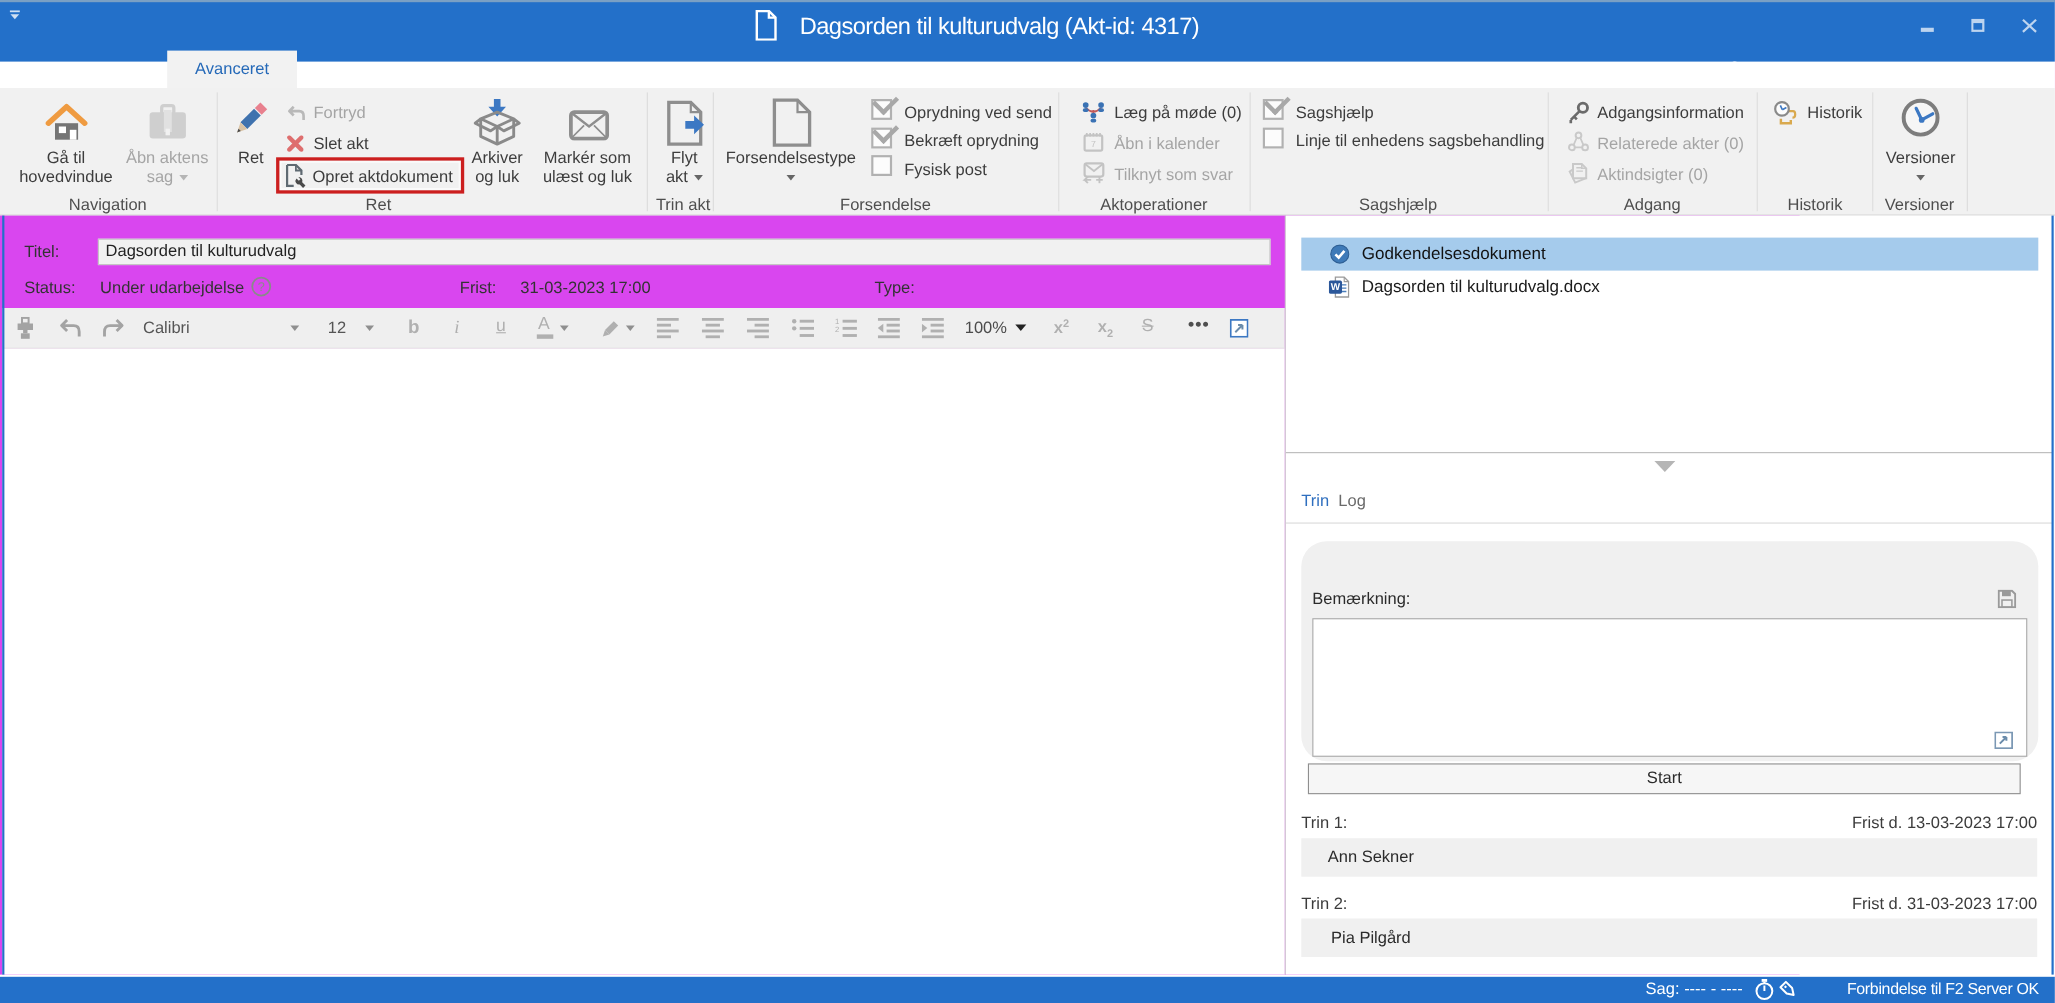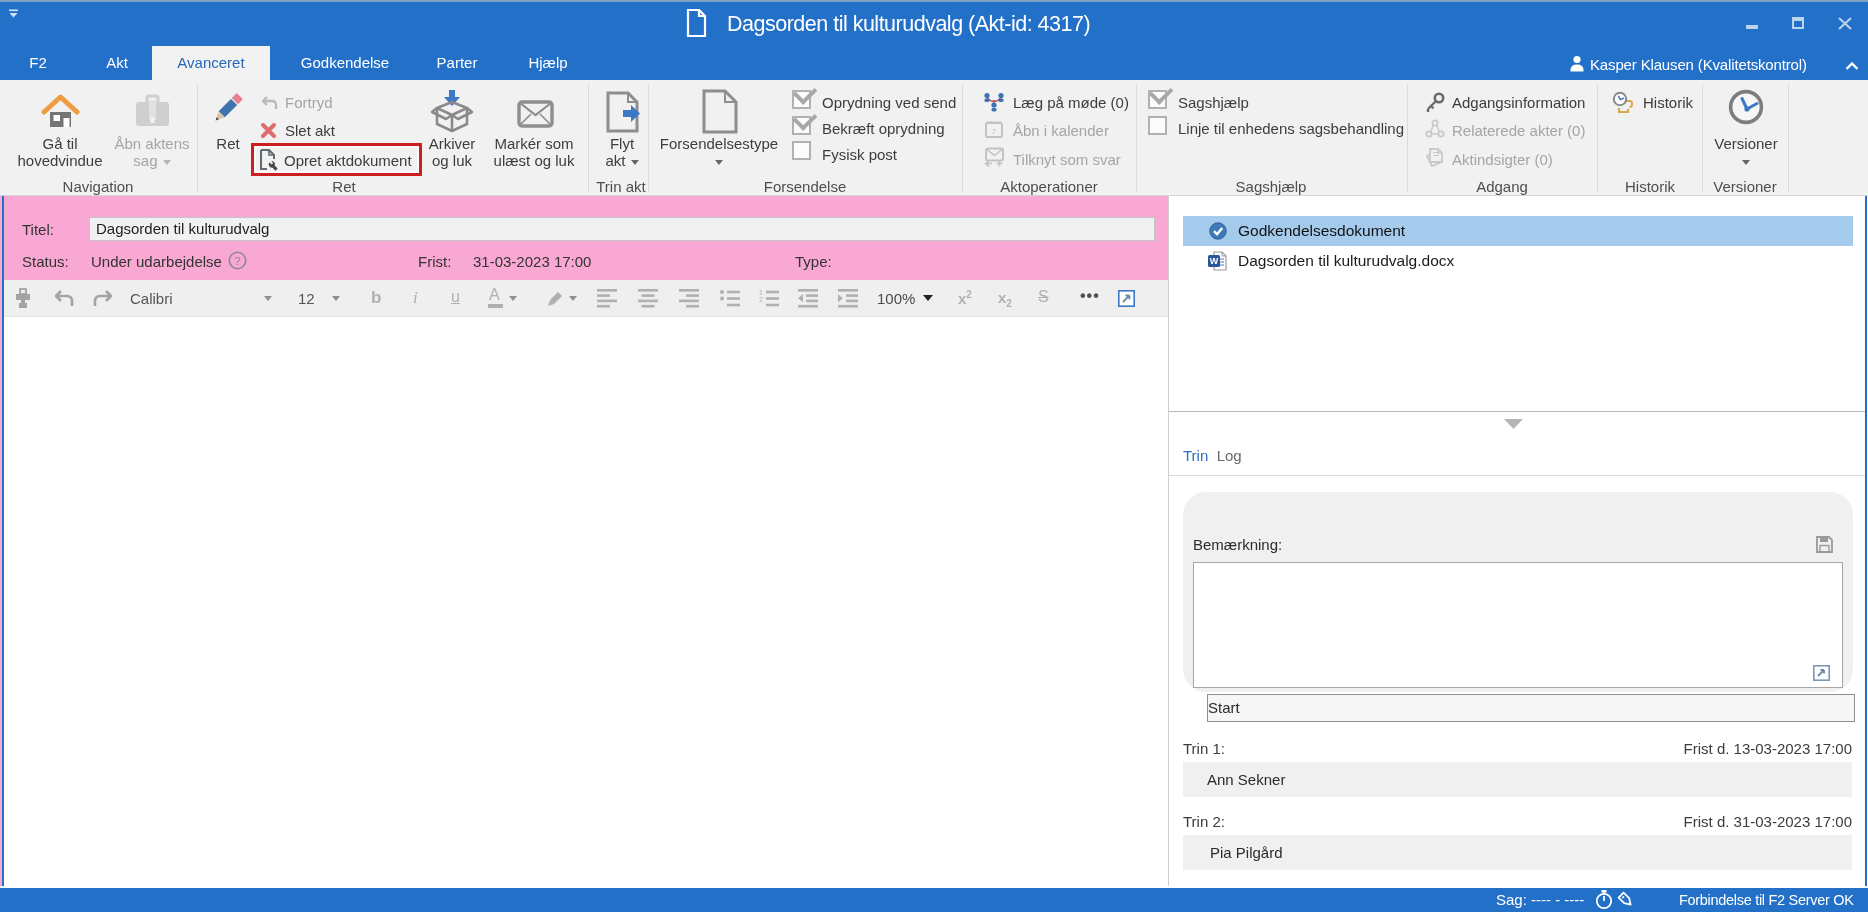--- a/index.html
+++ b/index.html
@@ -2,39 +2,39 @@
 <html><head>
 <meta charset="utf-8">
 <style>
 * { margin:0; padding:0; box-sizing:border-box; }
 html,body { width:1868px; height:912px; overflow:hidden; background:#fff;
   font-family:"Liberation Sans", sans-serif; }
 #win { position:absolute; left:0; top:0; width:1868px; height:912px; }
 .abs { position:absolute; }
 
 
-#titlebar { position:absolute; left:0; top:0; width:1868px; height:80px; background:#2370c9; }
+#titlebar { position:absolute; left:0; top:0; width:1868px; height:56px; background:#2370c9; }
 #title { position:absolute; left:727px; top:12px; color:#fff; font-size:21.5px; letter-spacing:-0.5px; }
 .tab { position:absolute; top:46px; height:34px; line-height:34px; color:#fff; font-size:15px; text-align:center; }
 #tabsel { position:absolute; left:152px; top:46px; width:118px; height:34px; background:#f2f2f2; color:#2569b8; font-size:15px; line-height:34px; text-align:center; }
 #userlink { position:absolute; left:1590px; top:56px; color:#fff; font-size:15px; letter-spacing:-0.15px; }
 
 
 #ribbon { position:absolute; left:0; top:80px; width:1868px; height:116px; background:#f1f1f1; border-bottom:1px solid #d5d5d5; }
 #ribbon .sep { position:absolute; top:4px; height:108px; width:1px; background:#dcdcdc; }
 .glabel { position:absolute; top:98px; width:200px; text-align:center; font-size:15px; color:#4e4e4e; }
 .btxt { position:absolute; font-size:15px; color:#3d3d3d; text-align:center; }
 .btxt.dis { color:#a5a5a5; }
 .srow { position:absolute; font-size:15px; color:#3d3d3d; white-space:nowrap; }
 .srow.dis { color:#a5a5a5; }
 .caret { display:inline-block; width:0; height:0; border-left:4px solid transparent; border-right:4px solid transparent; border-top:5px solid #666; vertical-align:middle; margin-left:4px; }
 .caret.dis { border-top-color:#b5b5b5; }
 
 
-#content { position:absolute; left:0; top:196px; width:1636px; height:690px; background:#f9a8d4; }
+#content { position:absolute; left:0; top:196px; width:1636px; height:690px; background:#d946ef; }
 #leftcol { position:absolute; left:2px; top:0; width:1166px; height:690px; }
 #divider { position:absolute; left:1168px; top:0; width:1px; height:690px; background:#cfcfcf; }
 .mlabel { position:absolute; font-size:15px; color:#333; }
 #titelinput { position:absolute; left:87px; top:21px; width:1066px; height:24px; background:#f1f1f1; border:1px solid #c5c5c5; font-size:15px; color:#222; line-height:22px; padding-left:6px; }
 #edtoolbar { position:absolute; left:0; top:84px; width:1166px; height:37px; background:#efefef; border-bottom:1px solid #e3e3e3; }
 #editor { position:absolute; left:0; top:121px; width:1166px; height:569px; background:#fff; }
 
 
 #rightcol { position:absolute; left:1169px; top:0; width:697px; height:690px; background:#fff; }
 .attrow { position:absolute; left:14px; width:670px; height:30px; font-size:15.5px; color:#1b1b1b; line-height:30px; }
@@ -409,21 +409,21 @@
           <path d="M1 1 L13 1 L16 4 L16 16 L1 16 Z" fill="none" stroke="#9a9a9a" stroke-width="1.8"></path>
           <rect x="4" y="1" width="8" height="5" fill="#9a9a9a"></rect>
           <rect x="4" y="9.5" width="9" height="6.5" fill="none" stroke="#9a9a9a" stroke-width="1.4"></rect>
         </svg>
         <div style="position:absolute;left:10px;top:70px;width:650px;height:126px;background:#fff;border:1px solid #a6a6a6">
           <svg style="position:absolute;right:12px;bottom:6px" width="17" height="16" viewBox="0 0 17 16">
             <rect x="0.8" y="0.8" width="15.4" height="14.4" fill="none" stroke="#7b98b4" stroke-width="1.6"></rect>
             <path d="M5 11 L11 5 M11 5 L7.5 5 M11 5 L11 8.5" fill="none" stroke="#6b8cab" stroke-width="1.8"></path>
           </svg>
         </div>
-        <div style="position:absolute;left:24px;top:202px;width:648px;height:28px;background:#f6f6f6;border:1px solid #8f8f8f;text-align:left;line-height:26px;font-size:15px;color:#2b2b2b">Start</div>
+        <div style="position:absolute;left:6px;top:202px;width:648px;height:28px;background:#f6f6f6;border:1px solid #8f8f8f;text-align:center;line-height:26px;font-size:15px;color:#2b2b2b">Start</div>
       </div>
     </div>
 
     <div class="mlabel" style="left:14px;top:544px;color:#3c3c3c">Trin 1:</div>
     <div class="mlabel" style="right:14px;top:544px;color:#3c3c3c">Frist d. 13-03-2023 17:00</div>
     <div class="trinrow" style="top:566px"><span style="margin-left:24px">Ann Sekner</span></div>
     <div class="mlabel" style="left:14px;top:617px;color:#3c3c3c">Trin 2:</div>
     <div class="mlabel" style="right:14px;top:617px;color:#3c3c3c">Frist d. 31-03-2023 17:00</div>
     <div class="trinrow" style="top:639px"><span style="margin-left:27px">Pia Pilgård</span></div>
   </div>

